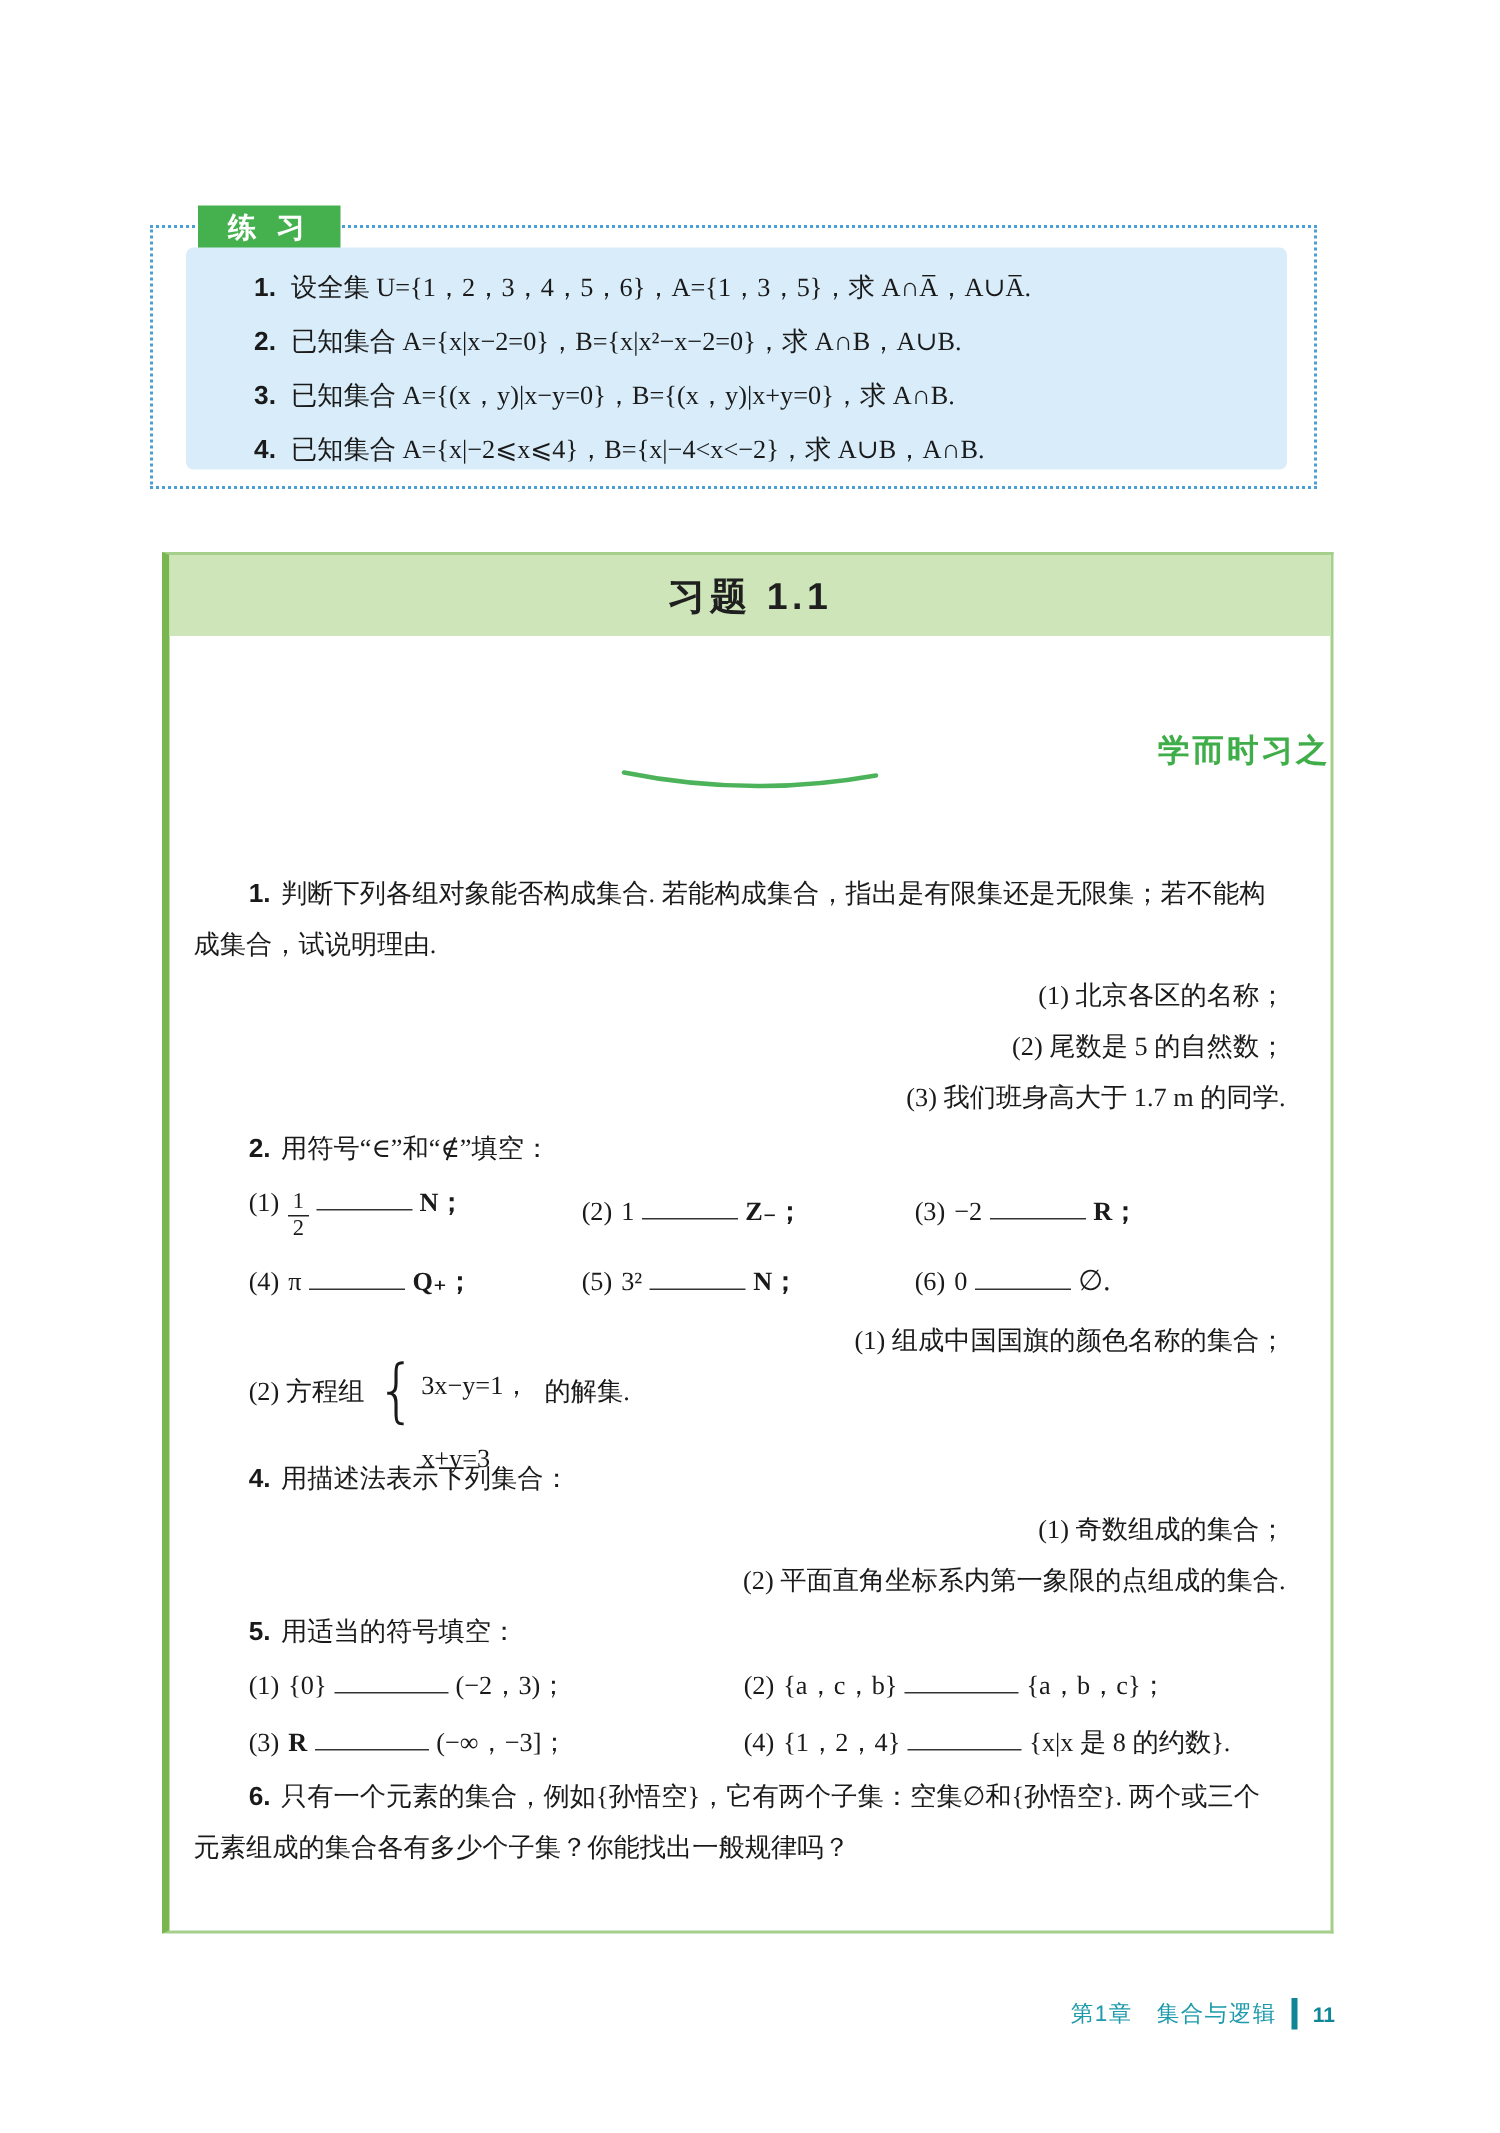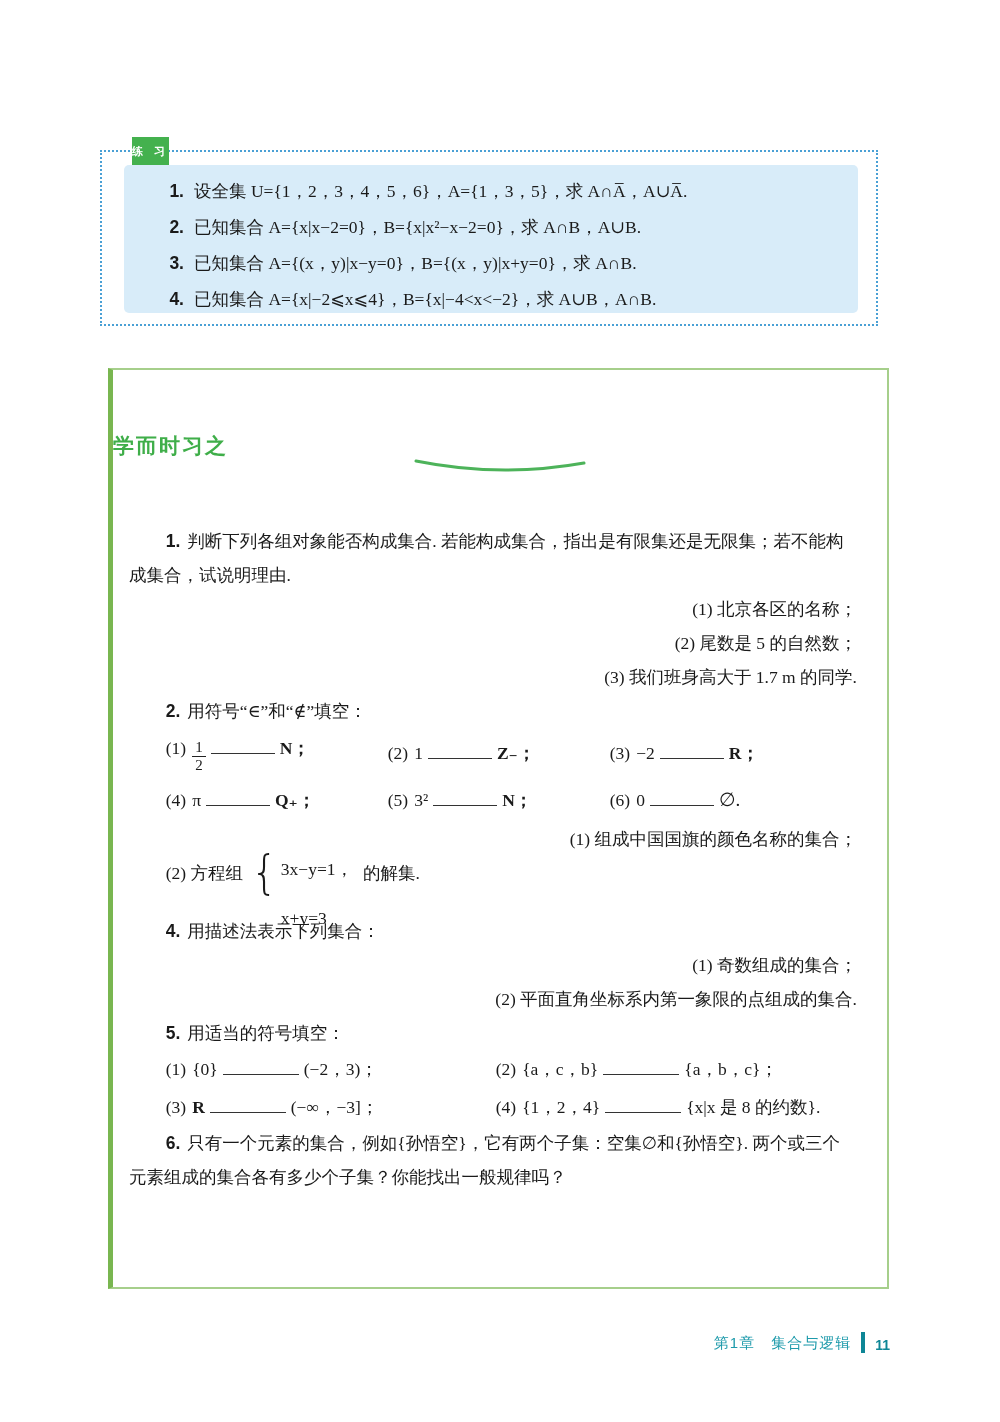--- a/index.html
+++ b/index.html
@@ -19,25 +19,25 @@
   .practice {
     position: absolute;
     left: 100px; top: 150px;
     width: 778px; height: 176px;
     border: 2px dotted #4aa0d5;
   }
   .practice-tab {
     position: absolute;
     left: 30px; top: -15px;
     height: 29px;
-    padding: 0 0;
+    padding: 0 20px;
     background: #44b14e;
     color: #ffffff;
     font-family: "Liberation Sans", "DejaVu Sans", sans-serif;
-    font-size: 11px;
+    font-size: 19px;
     font-weight: bold;
     letter-spacing: 4px;
     display: flex; align-items: center;
   }
   .practice-inner {
     position: absolute;
     left: 22px; top: 13px; right: 18px; bottom: 11px;
     background: #d8ecf9;
     border-radius: 5px;
     padding: 8px 16px 0 34px;
@@ -56,21 +56,21 @@
     border-left: 5px solid #79b650;
   }
   .ex-header {
     height: 54px;
     background: #cde5b8;
     display: flex; align-items: center; justify-content: center;
     font-family: "Liberation Sans", "DejaVu Sans", sans-serif;
     font-size: 25px; font-weight: bold; letter-spacing: 3px;
     color: #1f1f1f;
   }
-  .badge { margin-top: 62px; text-align: left; }
+  .badge { margin-top: 62px; text-align: right; }
   .badge-text {
     color: #3fae49;
     font-family: "Liberation Sans", "DejaVu Sans", sans-serif;
     font-size: 21px; font-weight: bold; letter-spacing: 2px;
   }
   .swoosh { display: block; margin: -3px auto 0; }
 
   .ex-body { padding: 50px 30px 0 16px; font-size: 17.5px; line-height: 34px; }
   .para { text-indent: 2.1em; }
   .qnum { font-weight: bold; font-family: "Liberation Sans", "DejaVu Sans", sans-serif; margin-right: 7px; }
@@ -96,21 +96,21 @@
   .q5-row { display: flex; padding-left: 2.1em; line-height: 38px; }
   .q5-cell { display: flex; align-items: baseline; width: 330px; }
   .q5-cell:last-child { width: auto; }
   .q5-cell .cnum { margin-right: 6px; }
   .q5-cell .bold { font-weight: bold; }
 
   
   .page-footer {
     position: absolute;
     left: 0; right: 110px; top: 1332px;
-    display: flex; justify-content: flex-end; align-items: flex-end; gap: 10px;
+    display: flex; justify-content: flex-end; align-items: center; gap: 10px;
     font-family: "Liberation Sans", "DejaVu Sans", sans-serif;
     color: #1d9aab;
   }
   .chapter { font-size: 15px; letter-spacing: 1px; }
   .footer-divider { width: 4px; height: 21px; background: #0e8696; }
   .page-num { font-size: 14px; font-weight: bold; color: #0e8696; }
 </style>
 </head>
 <body>
 
@@ -132,20 +132,21 @@
         <span class="p-text">已知集合 A={(x，y)|x−y=0}，B={(x，y)|x+y=0}，求 A∩B.</span>
       </div>
       <div class="p-item">
         <span class="p-num">4.</span>
         <span class="p-text">已知集合 A={x|−2⩽x⩽4}，B={x|−4&lt;x&lt;−2}，求 A∪B，A∩B.</span>
       </div>
     </div>
   </section>
 
   <section class="exercise">
+    <header class="ex-header">习题 1.1</header>
 
     <div class="badge">
       <span class="badge-text">学而时习之</span>
       <svg class="swoosh" width="180" height="17" viewBox="0 0 180 17">
         <path d="M6 4 Q90 21 174 6" stroke="#4db35a" stroke-width="3" fill="none" stroke-linecap="round"></path>
       </svg>
     </div>
 
     <div class="ex-body">
 

